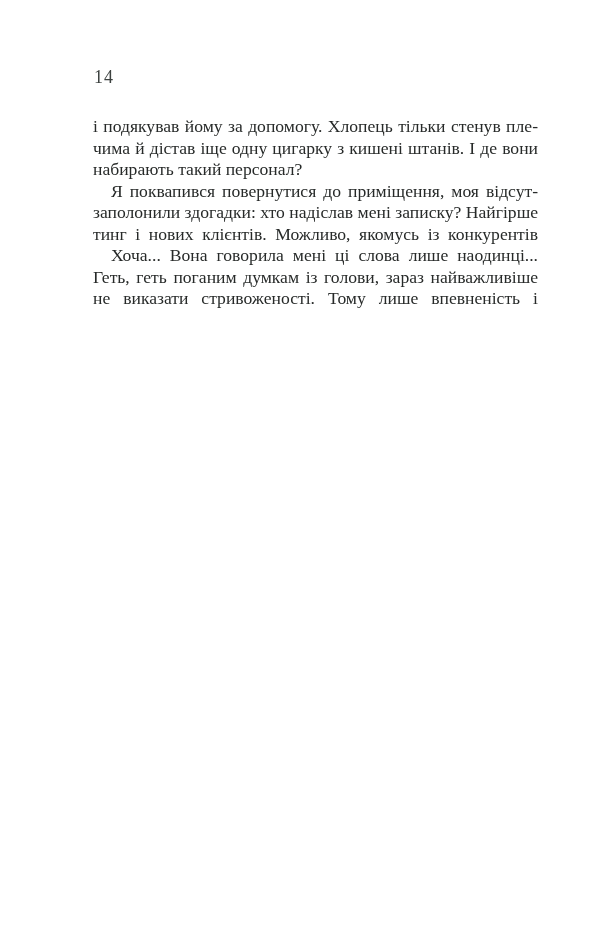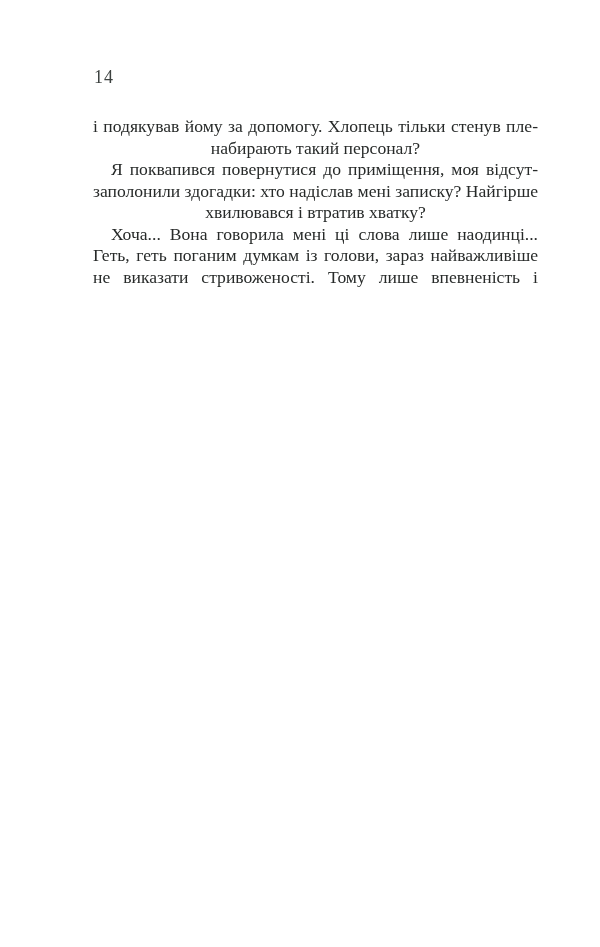--- a/index.html
+++ b/index.html
@@ -38,45 +38,46 @@
   .ln{
     height:21.5px;
     line-height:21.5px;
     overflow:hidden;
   }
   .ln.j{
     text-align:justify;
     text-align-last:justify;
   }
   .ln.last{
-    text-align:center;
+    text-align:left;
     font-family:Liberation Serif, serif;
   }
   .ln.ind{
     text-indent:18px;
   }
 </style>
 </head>
 <body>
 
 <div class="book-page">
 
   <div class="page-number">14</div>
 
   <div class="text-block">
 
     <div class="para">
       <div class="ln j">і подякував йому за допомогу. Хлопець тільки стенув пле-</div>
+      <div class="ln j">чима й дістав іще одну цигарку з кишені штанів. І де вони</div>
       <div class="ln last">набирають такий персонал?</div>
     </div>
 
     <div class="para">
       <div class="ln j ind">Я поквапився повернутися до приміщення, моя відсут-</div>
       <div class="ln j">заполонили здогадки: хто надіслав мені записку? Найгірше</div>
-      <div class="ln last">хвилювався і втратив хватку?</div>
+      <div class="ln j">тинг і нових клієнтів. Можливо, якомусь із конкурентів</div>
     </div>
 
     <div class="para">
       <div class="ln j ind">Хоча... Вона говорила мені ці слова лише наодинці...</div>
       <div class="ln j">Геть, геть поганим думкам із голови, зараз найважливіше —</div>
       <div class="ln j">не виказати стривоженості. Тому лише впевненість і спокій.</div>
     </div>
 
   </div>
 </div>

